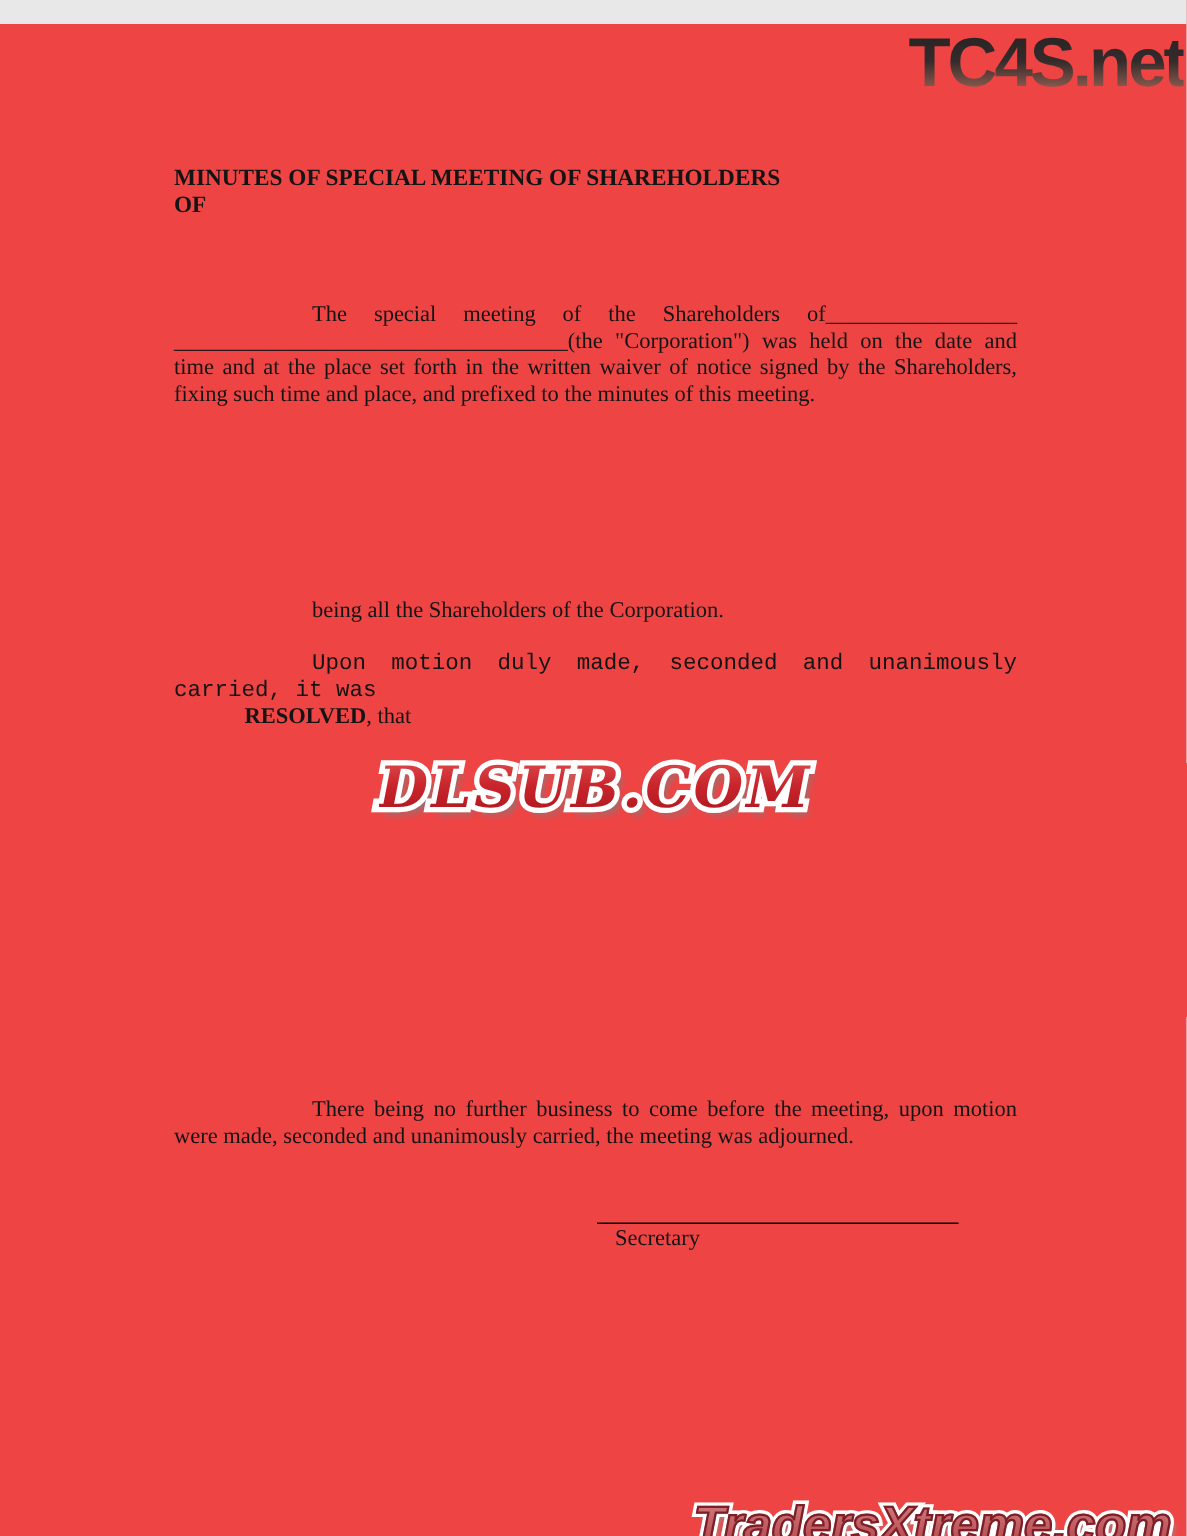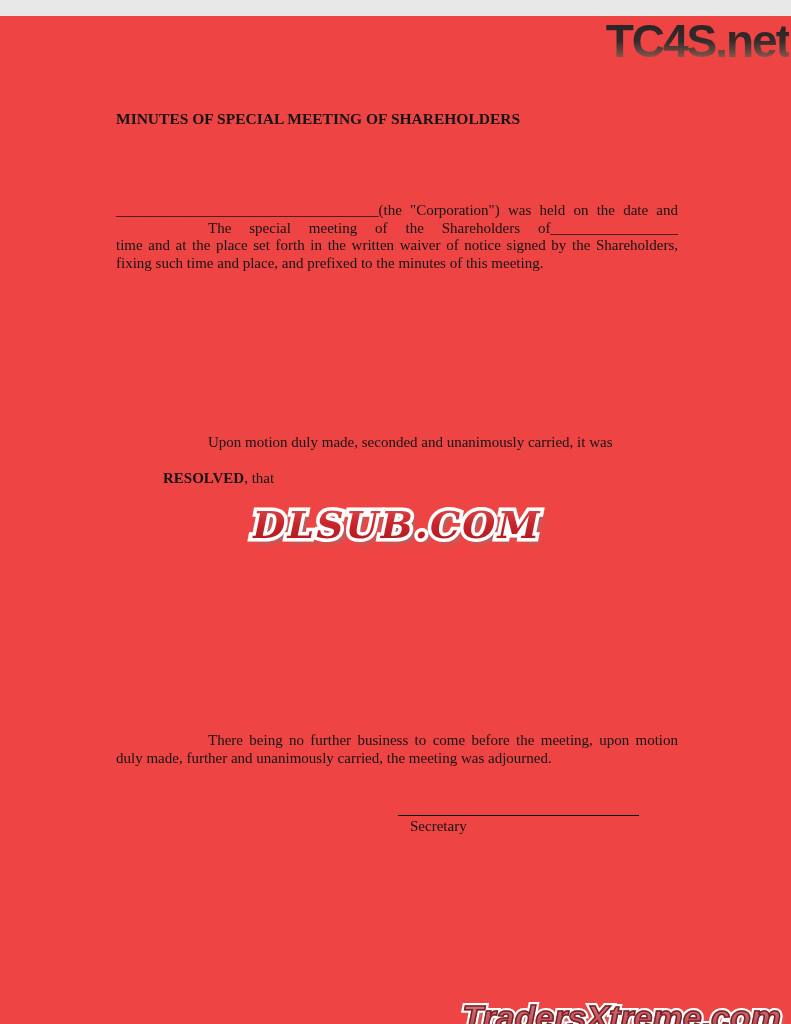--- a/index.html
+++ b/index.html
@@ -19,21 +19,21 @@
   .ln { text-align:justify; text-align-last:justify; }
   .ln.last { text-align-last:left; }
   .ind { text-indent:92px; }
   .ind-sm { text-indent:47px; }
   .b { font-weight:bold; }
 
   .title-blk { top:94px; text-align:left; font-weight:bold; font-size:15.5px; }
   .p1 { top:186px; }
   .p2 { top:275px; }
   .p3 { top:383px; }
-  .p4 { top:418px; }
+  .p4 { top:418px;font-family:Liberation Mono, monospace; }
   .p5 { top:454px; }
   .p6 { top:716px;font-family:Liberation Serif, serif; }
 
   .sig-blk { top:799px; left:282px; width:241px; }
   .sig-rule { border-top:1px solid #000; height:0; }
   .sig-label { padding-left:12px; padding-top:2px; font-size:15px; }
 
   
   .wm-tc4s {
     position:absolute; top:0; right:2px;
@@ -89,44 +89,48 @@
 <body>
 
 <div class="page">
 
   <div class="wm-tc4s">TC4S.net</div>
 
   <div class="doc-col">
 
     <div class="blk title-blk">
       <div>MINUTES OF SPECIAL MEETING OF SHAREHOLDERS</div>
+      <div>OF</div>
     </div>
 
     <div class="blk p1">
+      <div class="ln ind">The special meeting of the Shareholders of_________________</div>
       <div class="ln">___________________________________(the "Corporation") was held on the date and</div>
-      <div class="ln ind">The special meeting of the Shareholders of_________________</div>
       <div class="ln">time and at the place set forth in the written waiver of notice signed by the Shareholders,</div>
       <div class="ln last">fixing such time and place, and prefixed to the minutes of this meeting.</div>
     </div>
 
 
+    <div class="blk p3">
+      <div class="ln last ind">being all the Shareholders of the Corporation.</div>
+    </div>
 
     <div class="blk p4">
       <div class="ln last ind">Upon motion duly made, seconded and unanimously carried, it was</div>
     </div>
 
     <div class="blk p5">
       <div class="ln last ind-sm">
         <span class="b">RESOLVED</span><span>, that</span>
       </div>
     </div>
 
     <div class="blk p6">
       <div class="ln ind">There being no further business to come before the meeting, upon motion</div>
-      <div class="ln last">duly made, further and unanimously carried, the meeting was adjourned.</div>
+      <div class="ln last">were made, seconded and unanimously carried, the meeting was adjourned.</div>
     </div>
 
     <div class="blk sig-blk">
       <div class="sig-rule"></div>
       <div class="sig-label">Secretary</div>
     </div>
 
   </div>
 
   <div class="outline-wm wm-dlsub" data-text="DLSUB.COM">DLSUB.COM</div>

